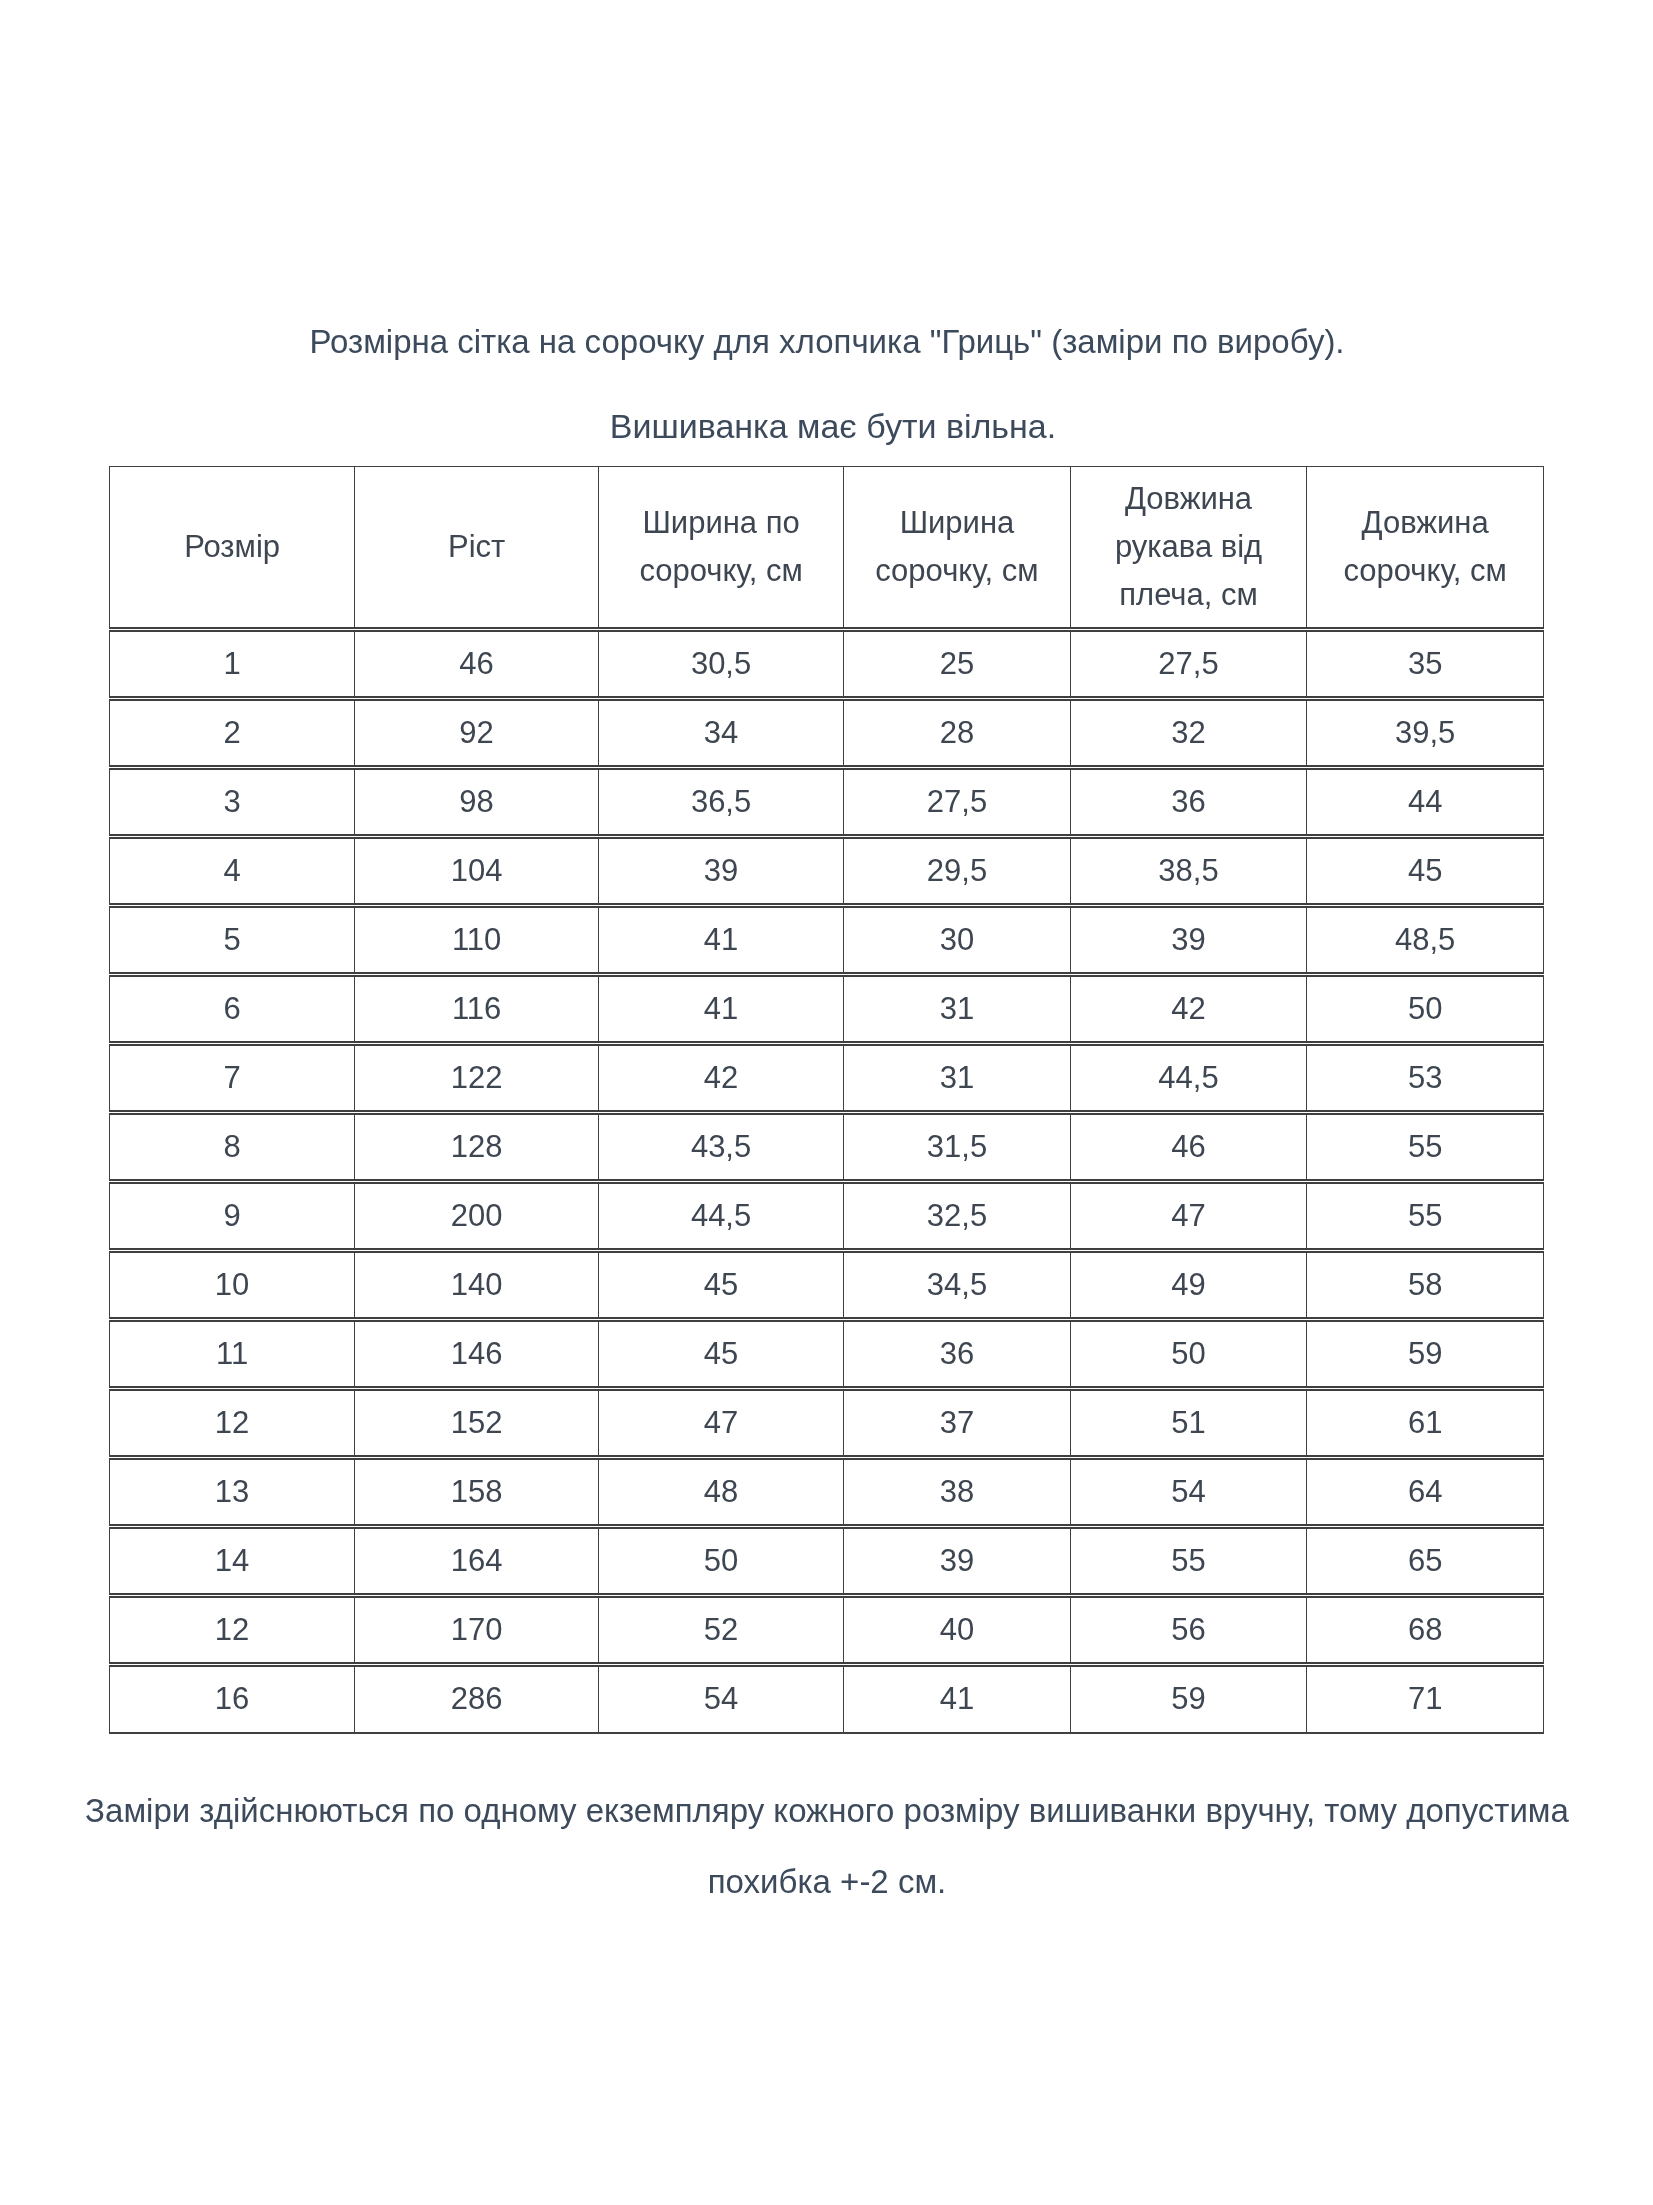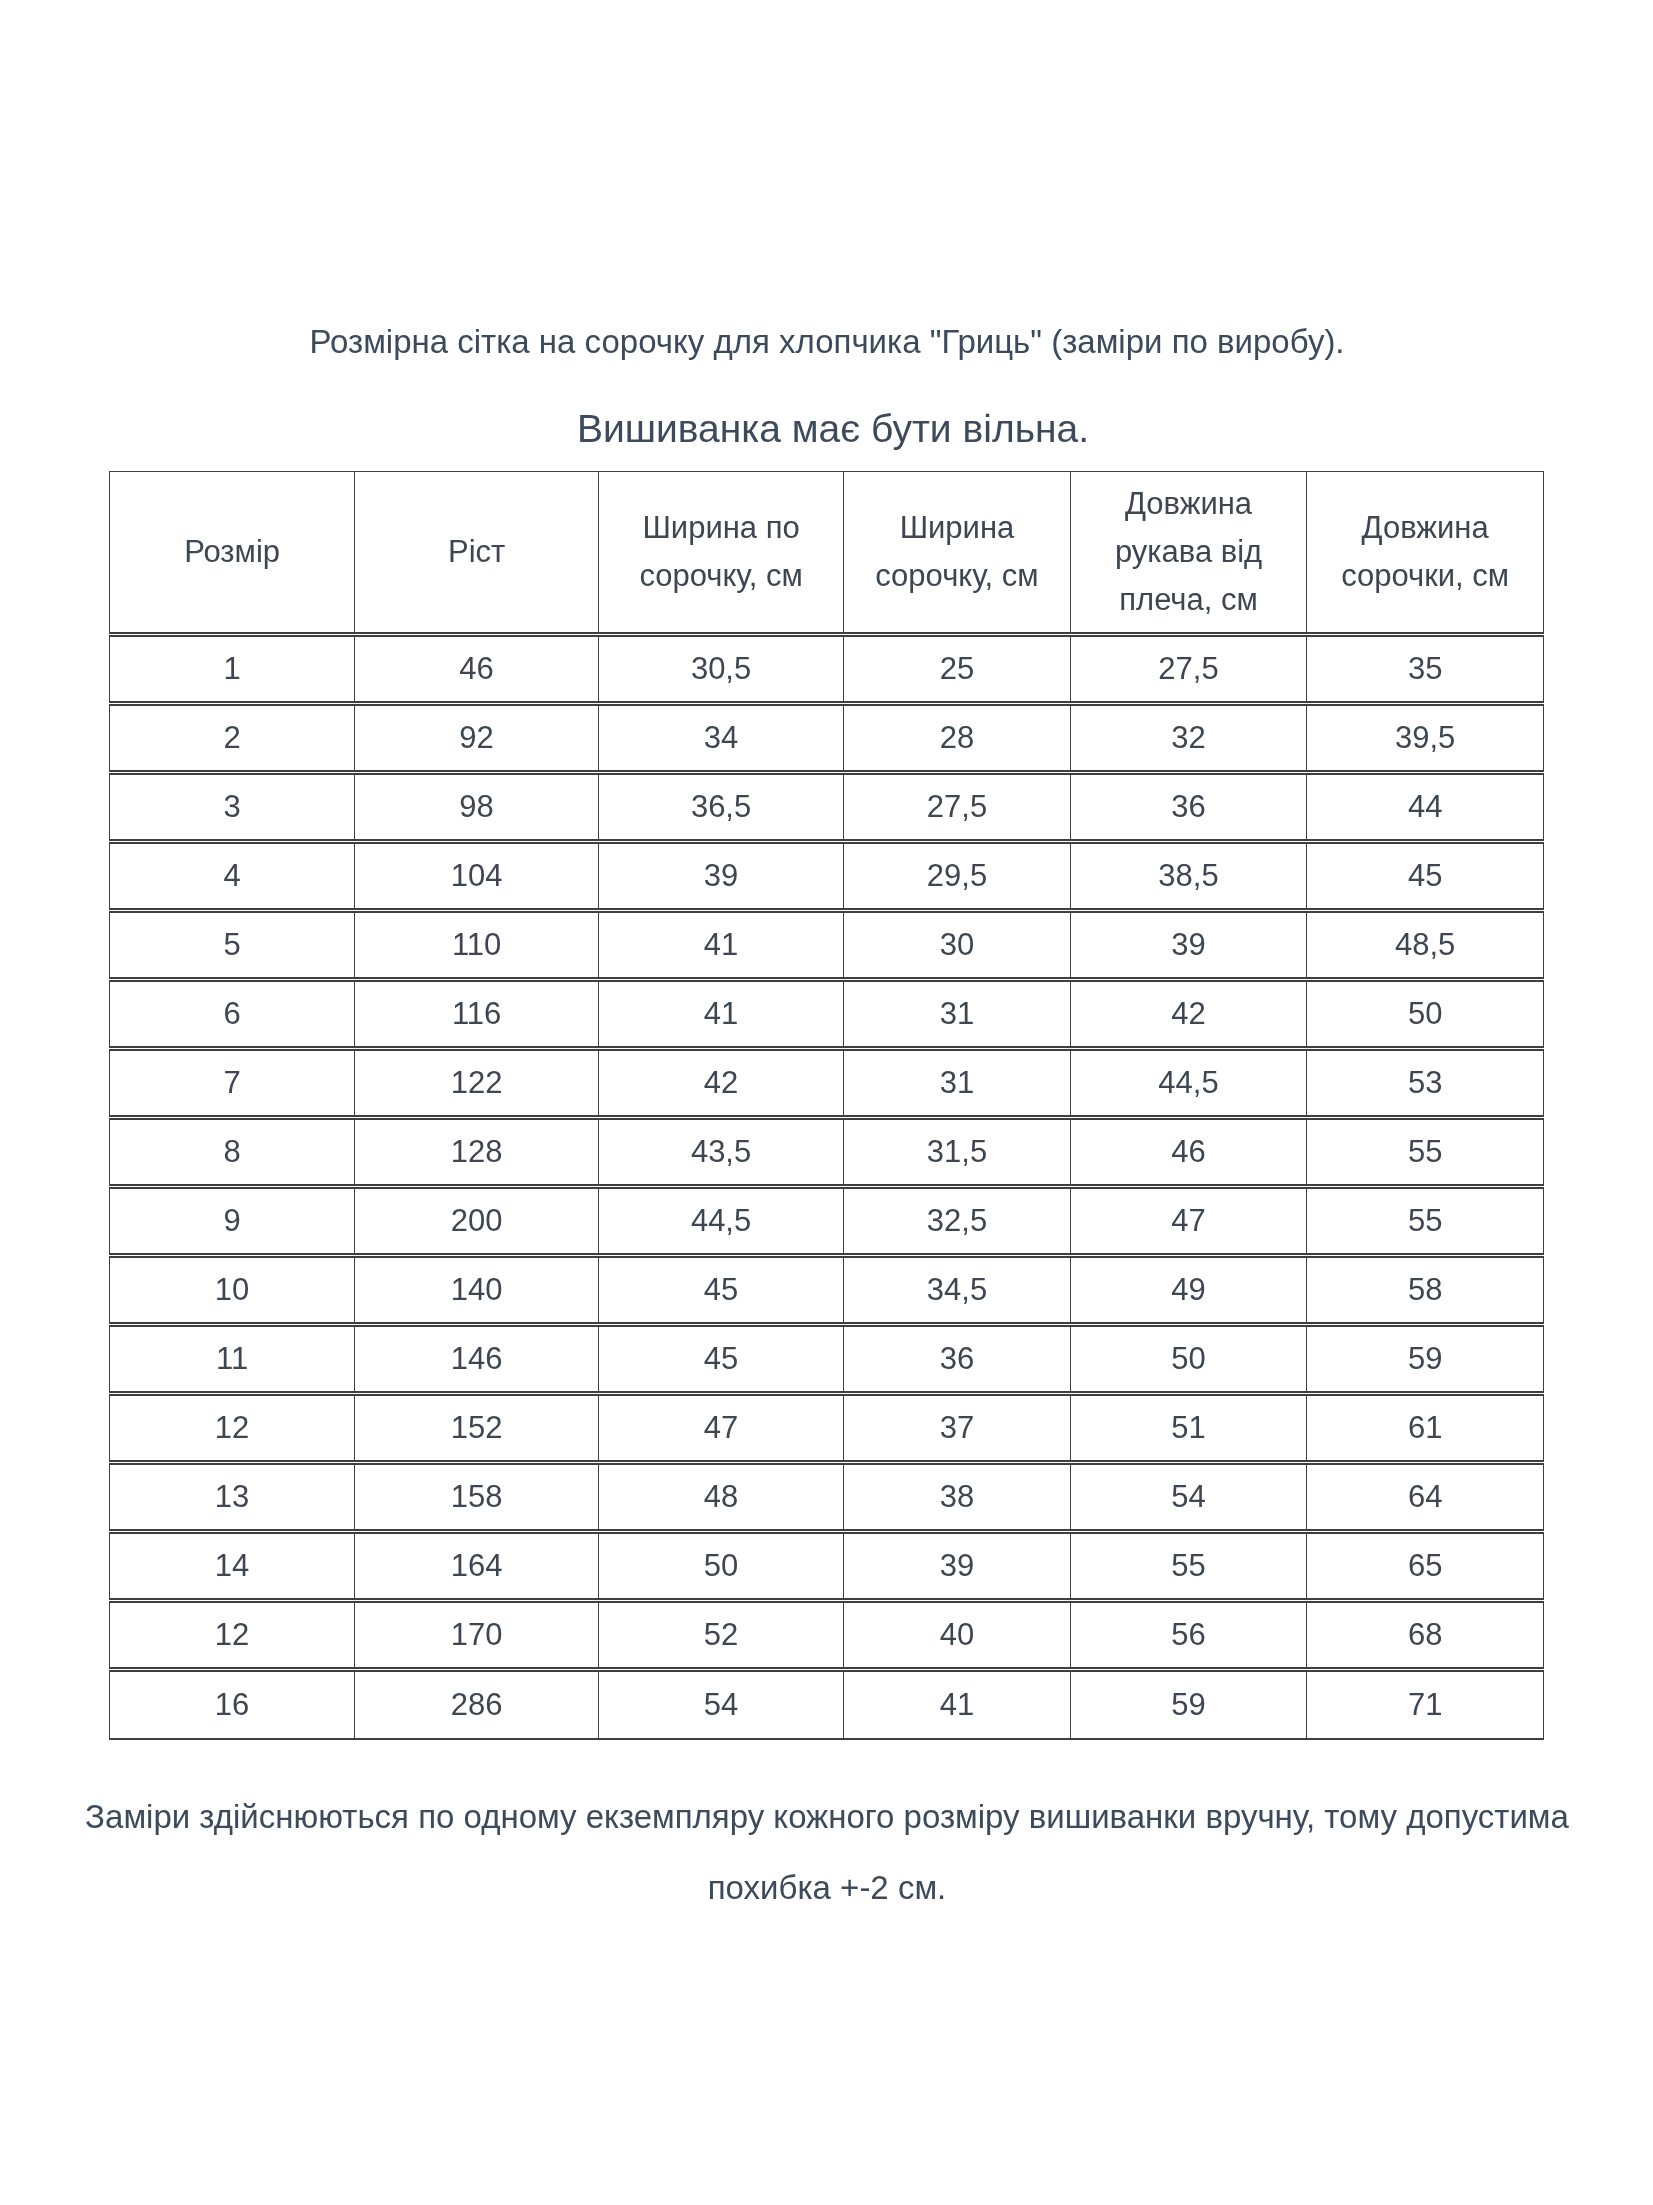--- a/index.html
+++ b/index.html
@@ -25,21 +25,21 @@
   .title-block {
     padding-top: 323px;
     text-align: center;
     color: var(--title);
   }
   .title-line1 {
     font-size: 33px;
     line-height: 1.15;
   }
   .title-line2 {
-    font-size: 39px;
+    font-size: 34px;
     line-height: 1.15;
     margin-top: 46px;
     padding-left: 12px;
   }
   table.size-table {
     border-collapse: collapse;
     table-layout: fixed;
     width: 1435px;
     margin: 19.6px 0 0 109px;
   }
@@ -102,21 +102,21 @@
         <col class="c5">
         <col class="c6">
     </colgroup>
     <thead>
       <tr>
           <th>Розмір</th>
           <th>Ріст</th>
           <th>Ширина по сорочку, см</th>
           <th>Ширина сорочку, см</th>
           <th>Довжина рукава від плеча, см</th>
-          <th>Довжина сорочки, см</th>
+          <th>Довжина сорочку, см</th>
         </tr>
     </thead>
     <tbody>
         <tr>
           <td>1</td>
           <td>46</td>
           <td>30,5</td>
           <td>25</td>
           <td>27,5</td>
           <td>35</td>

